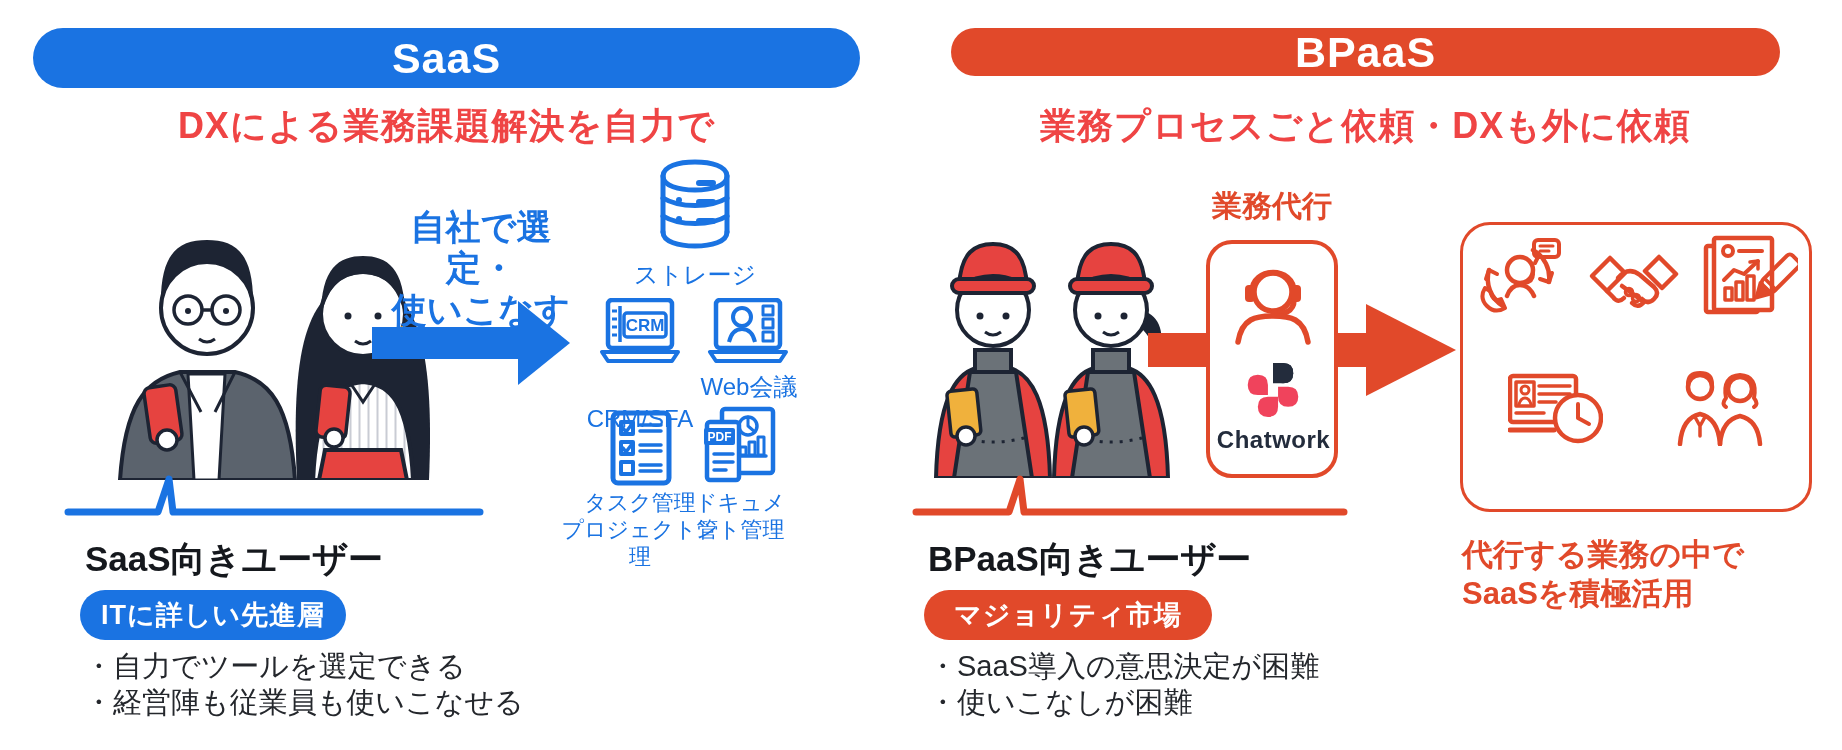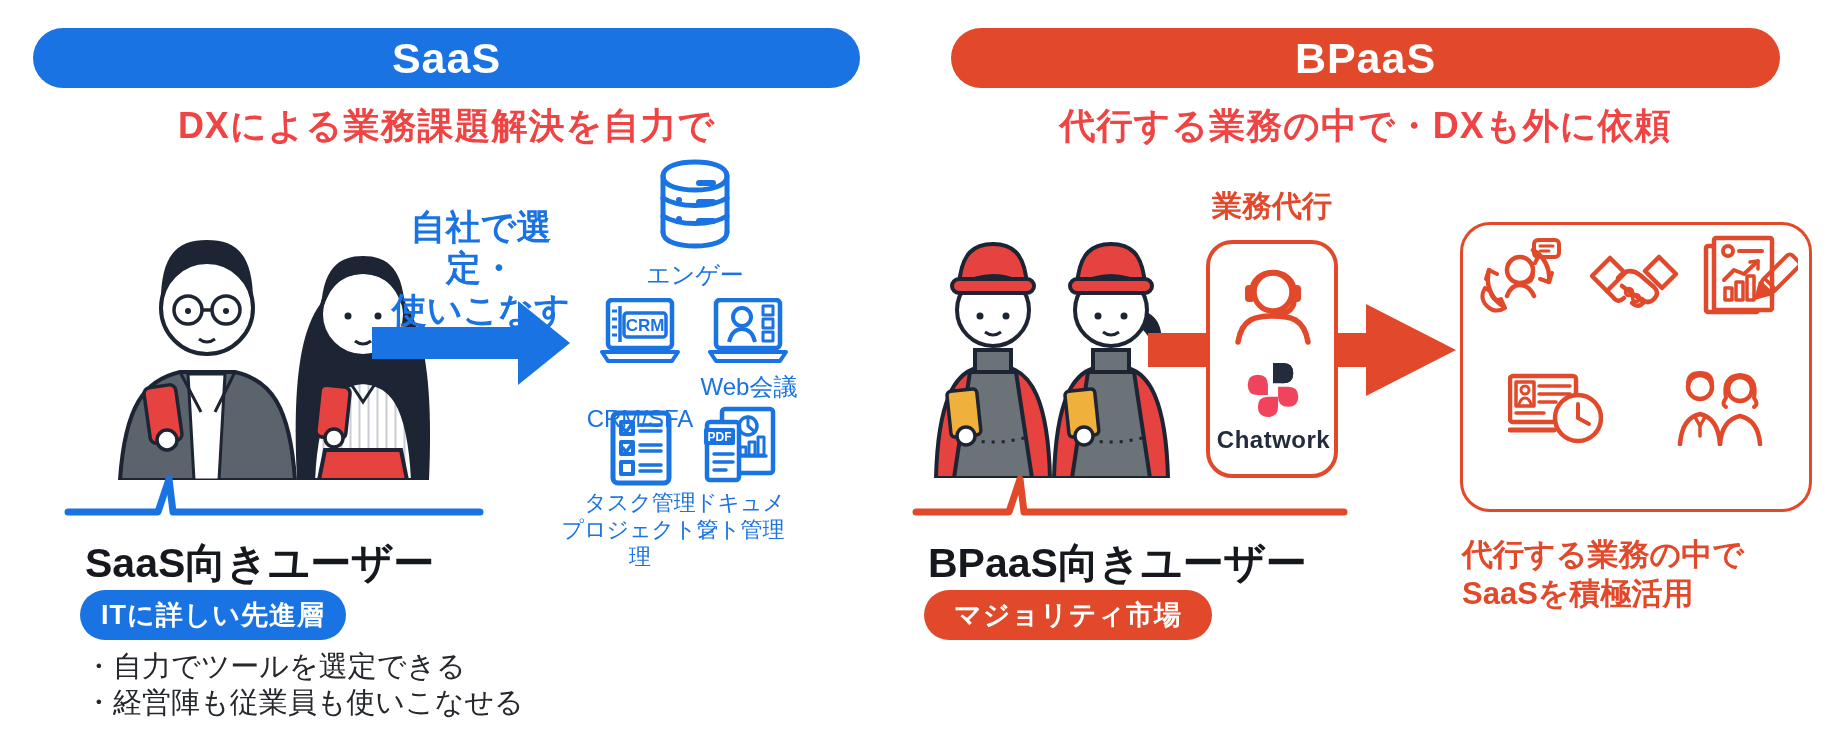--- a/index.html
+++ b/index.html
@@ -31,21 +31,21 @@
   .proxy-label{
     color:var(--red);font-weight:bold;font-size:30px;text-align:center;white-space:nowrap;
   }
   .tool-label{
     color:var(--blue);font-size:24px;text-align:center;line-height:1.22;white-space:pre-line;
   }
   .tool-label.small{font-size:22px;}
   .svc-label{
     color:var(--red);font-size:25px;text-align:center;line-height:1.25;white-space:pre-line;
   }
-  .user-title{font-weight:bold;font-size:41px;color:#15181d;white-space:nowrap;}
+  .user-title{font-weight:bold;font-size:35px;color:#15181d;white-space:nowrap;}
   .badge{
     border-radius:26px;color:#fff;font-weight:bold;font-size:27px;
     display:flex;align-items:center;justify-content:center;letter-spacing:1px;
   }
   .badge.blue{background:var(--blue);}
   .badge.red{background:var(--red);}
   .bullets{font-size:29px;color:#24272c;line-height:1.25;}
   .bullets div{white-space:nowrap;}
   .note{
     color:var(--red);font-weight:bold;font-size:31px;line-height:1.25;text-align:left;white-space:pre-line;
@@ -126,21 +126,21 @@
       <path d="M8,18 C8,8 24,4 40,4 C56,4 72,8 72,18 C72,28 56,32 40,32 C24,32 8,28 8,18 Z"></path>
       <path d="M8,18 V74 M72,18 V74"></path>
       <path d="M8,40 C24,50 56,50 72,40"></path>
       <path d="M8,58 C24,68 56,68 72,58"></path>
       <path d="M8,74 C8,84 24,88 40,88 C56,88 72,84 72,74"></path>
       <path d="M44,44 H58 M44,63 H58 M44,25 H58" stroke-width="6"></path>
     </g>
     <circle cx="24" cy="42" r="3" fill="#1a73e2"></circle>
     <circle cx="24" cy="61" r="3" fill="#1a73e2"></circle>
   </svg>
-  <div class="abs tool-label" style="left:625px;top:260px;width:140px;">エンゲー</div>
+  <div class="abs tool-label" style="left:625px;top:260px;width:140px;">ストレージ</div>
 
   <svg class="abs" style="left:596px;top:298px;" width="88" height="66" viewBox="0 0 88 66">
     <g fill="none" stroke="#1a73e2" stroke-width="4.5" stroke-linejoin="round">
       <rect x="12" y="2" width="64" height="48" rx="4"></rect>
       <path d="M24,8 V44" stroke-width="3.5"></path>
       <path d="M16,13 H21 M16,21 H21 M16,29 H21 M16,37 H21" stroke-width="3"></path>
       <rect x="28" y="15" width="42" height="24" rx="3" stroke-width="3.5"></rect>
       <path d="M6,54 H82 L76,63 H12 Z" stroke-width="4"></path>
     </g>
     <text x="49" y="33" text-anchor="middle" font-size="17" font-weight="bold" fill="#1a73e2" font-family="Liberation Sans, sans-serif">CRM</text>
@@ -200,25 +200,25 @@
 
   <div class="abs user-title" style="left:85px;top:536px;">SaaS向きユーザー</div>
 
   <div class="abs bullets" style="left:84px;top:648px;">
     <div>・自力でツールを選定できる</div>
     <div>・経営陣も従業員も使いこなせる</div>
   </div>
 
   <div class="abs badge blue" style="left:80px;top:590px;width:266px;height:50px;">ITに詳しい先進層</div>
 
-  <div class="abs pill red" style="left:951px;top:28px;width:829px;height:60px;">
+  <div class="abs pill red" style="left:951px;top:28px;width:829px;height:48px;">
     <span>BPaaS</span>
   </div>
 
-  <div class="abs subtitle" style="left:951px;top:102px;width:829px;">代行する業務の中で・DXも外に依頼</div>
+  <div class="abs subtitle" style="left:951px;top:102px;width:829px;">業務プロセスごと依頼・DXも外に依頼</div>
 
   <div class="abs proxy-label" style="left:1192px;top:186px;width:160px;">業務代行</div>
 
   <svg class="abs" style="left:928px;top:222px;" width="260" height="256" viewBox="0 0 260 256">
     <g>
       <path d="M8,256 C10,176 28,152 48,146 L82,146 C102,152 120,176 122,256 Z" fill="#e64340" stroke="#1d2433" stroke-width="4"></path>
       <path d="M47,128 L83,128 L83,150 L47,150 Z" fill="#6b7278" stroke="#1d2433" stroke-width="4"></path>
       <path d="M42,150 L88,150 L104,256 L26,256 Z" fill="#6b7278" stroke="#1d2433" stroke-width="4"></path>
       <path d="M34,216 Q65,224 96,216" fill="none" stroke="#1d2433" stroke-width="3" stroke-dasharray="3 7"></path>
       <circle cx="65" cy="88" r="36" fill="#ffffff" stroke="#1d2433" stroke-width="4"></circle>
@@ -361,14 +361,18 @@
 SaaSを積極活用</div>
 
   <svg class="abs" style="left:912px;top:472px;" width="436" height="48" viewBox="0 0 436 48">
     <path d="M4,40 H97 L108,7 L112,40 H432" fill="none" stroke="#e1492a" stroke-width="7" stroke-linecap="round" stroke-linejoin="round"></path>
   </svg>
 
   <div class="abs user-title" style="left:928px;top:536px;">BPaaS向きユーザー</div>
 
   <div class="abs badge red" style="left:924px;top:590px;width:288px;height:50px;">マジョリティ市場</div>
 
+  <div class="abs bullets" style="left:928px;top:648px;">
+    <div>・SaaS導入の意思決定が困難</div>
+    <div>・使いこなしが困難</div>
+  </div>
 
 </div>
 
 </body></html>

